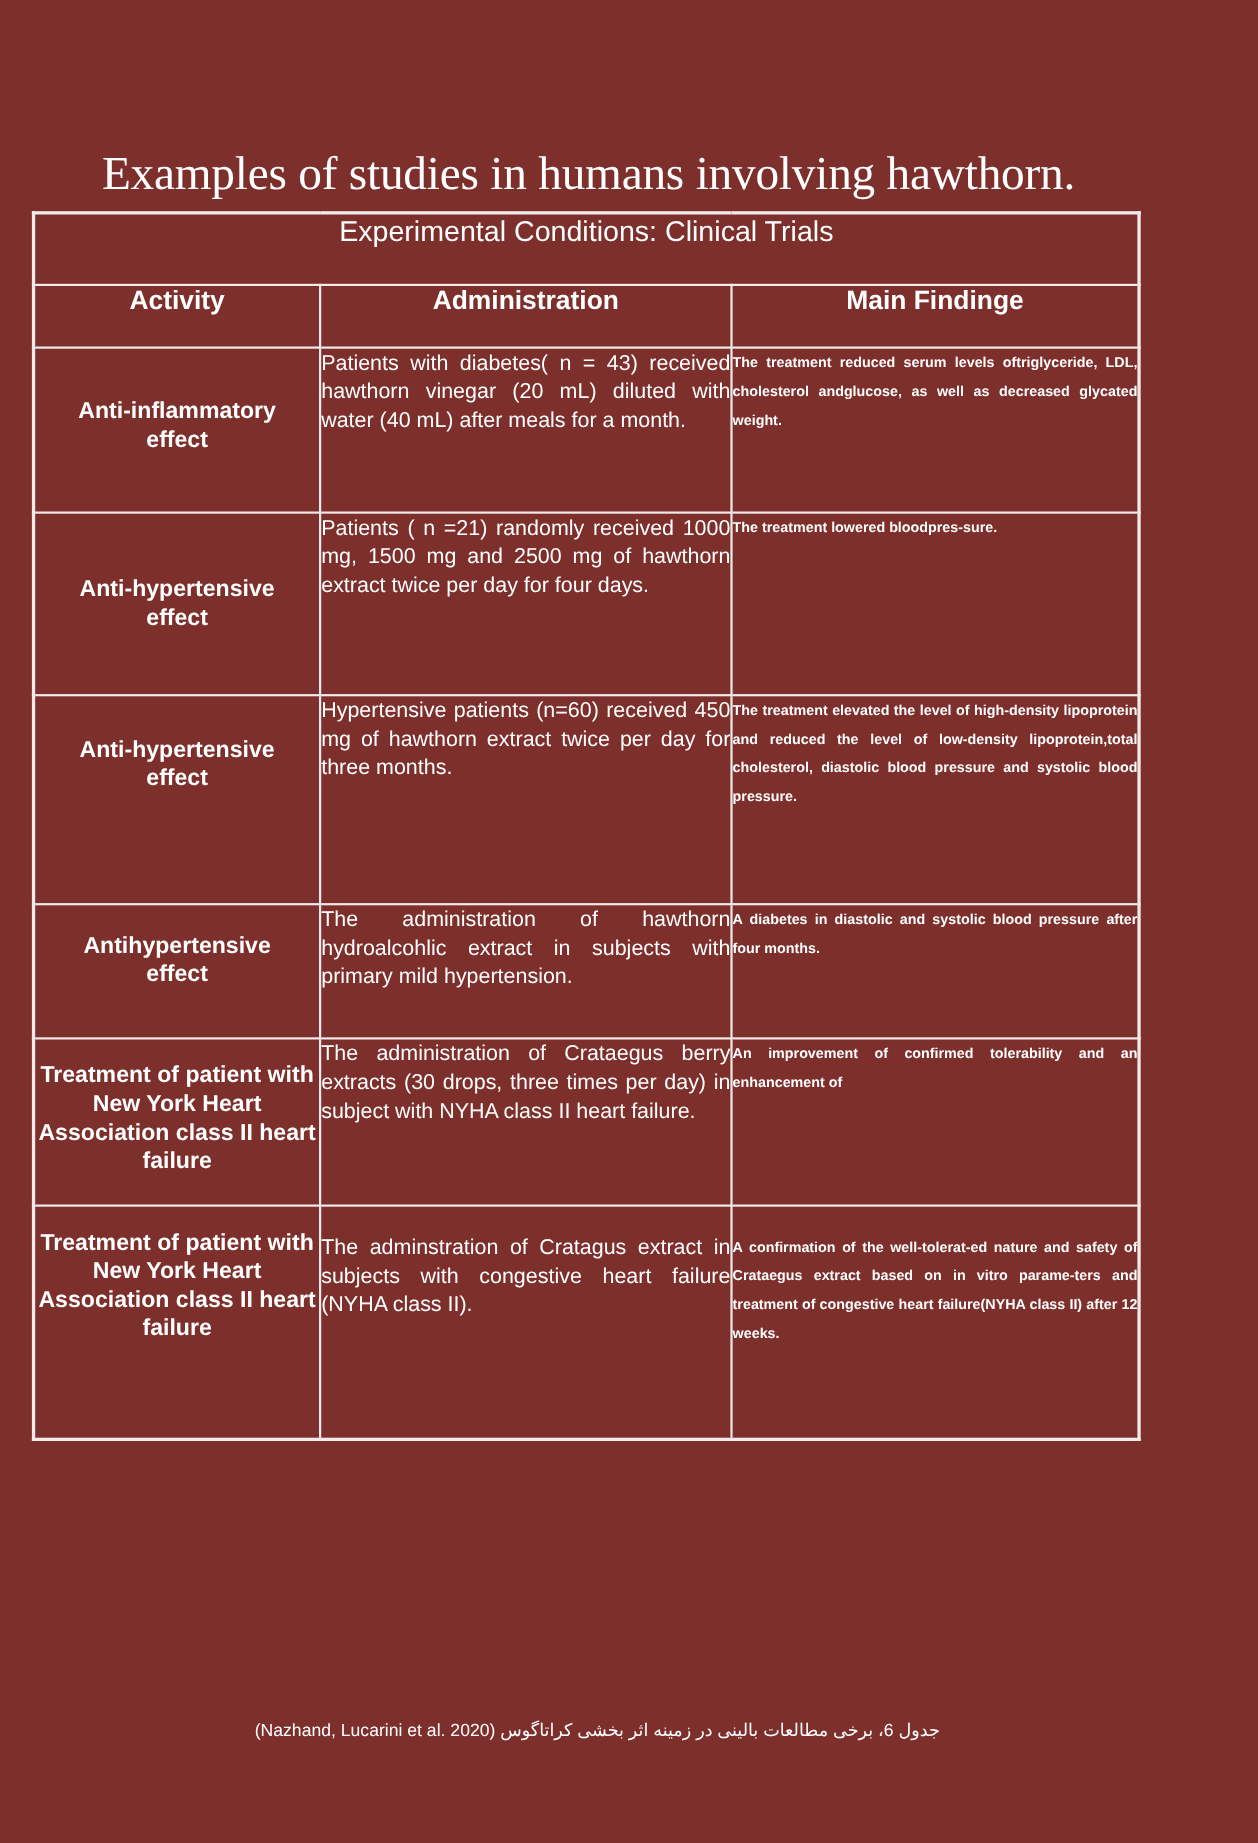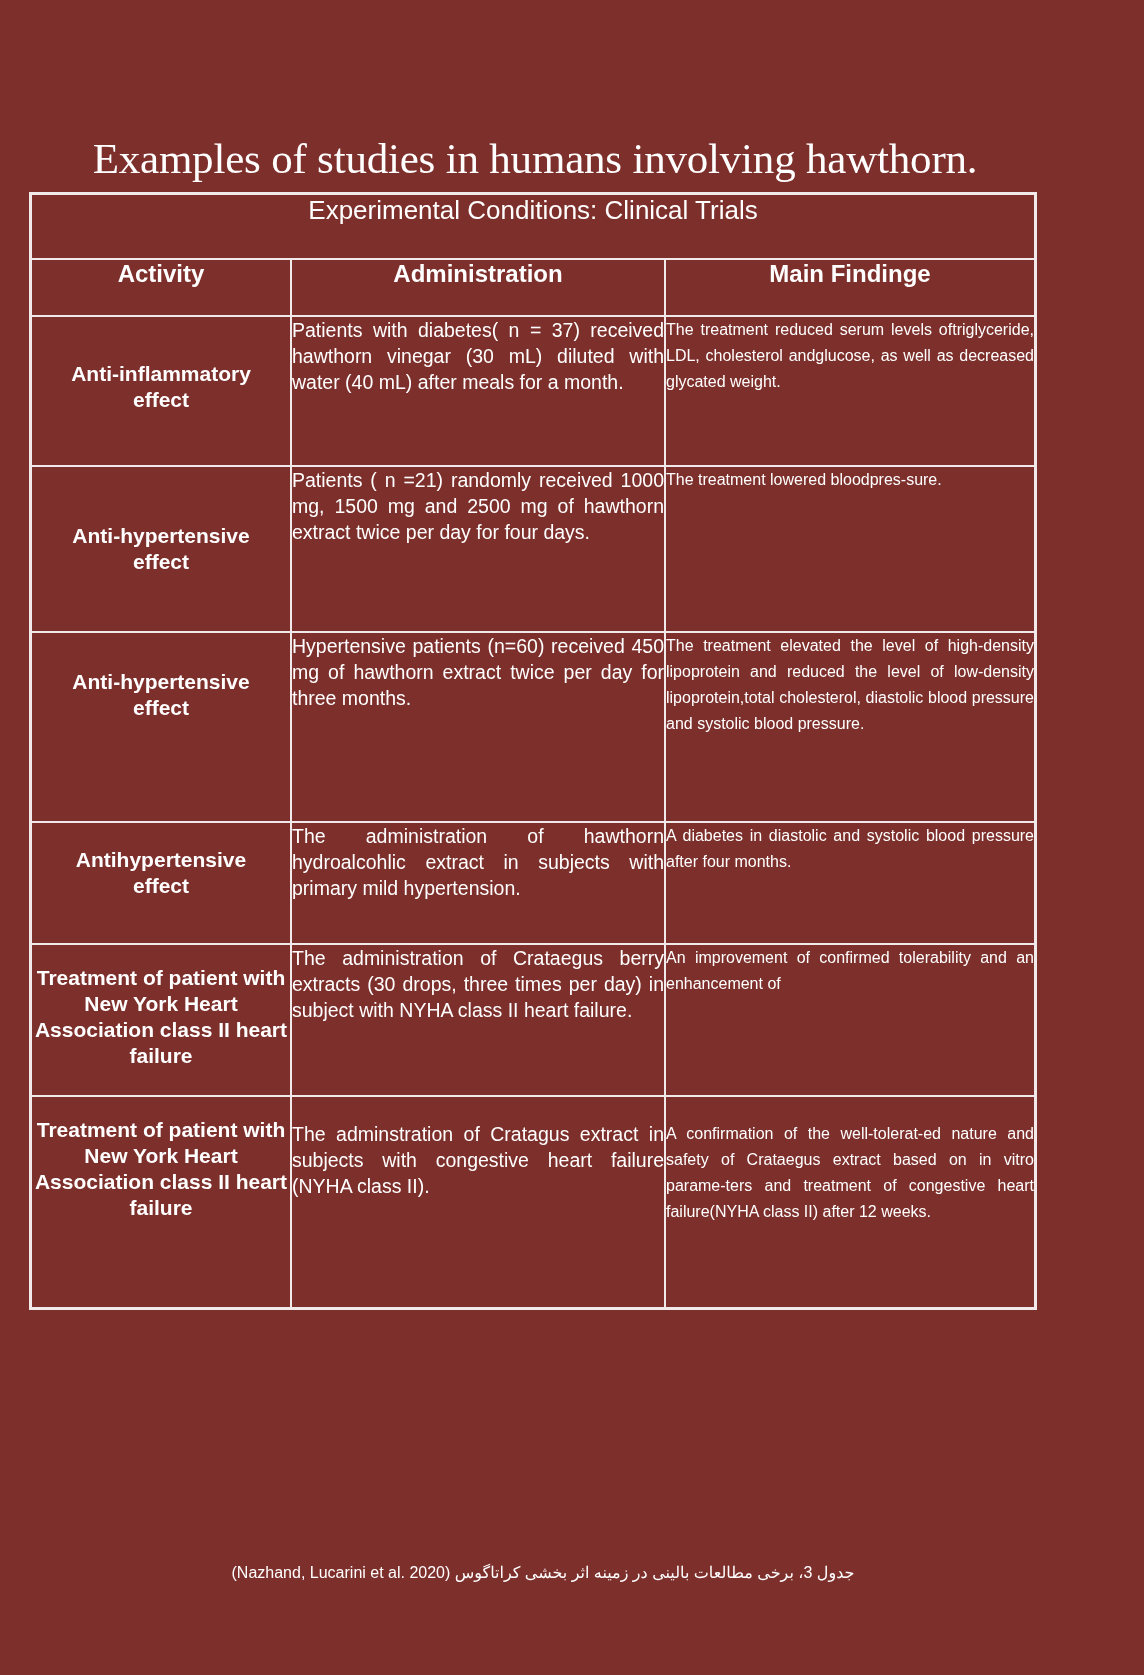--- a/index.html
+++ b/index.html
@@ -42,22 +42,23 @@
       padding: 12px 12px 0 12px;
       border-radius: 14px;
     }
     td.activity span { display: inline-block; }
     td.admin {
       width: 372px;
       font-size: 19.5px; line-height: 26px; text-align: justify;
       padding: 12px 22px 10px 26px;
     }
     td.finding {
-      font-size: 16px; line-height: 26px; text-align: justify;
+      font-size: 13px; line-height: 26px; text-align: justify;
       padding: 12px 24px 10px 27px;
+      font-weight: bold;
     }
     .r1 td { height: 104px; }
     .r2 td { height: 108px; }
     .r3 td { height: 152px; }
     .r4 td { height: 96px; }
     .r5 td { height: 130px; }
     .r6 td { height: 186px; }
     .r1 td.activity { padding-top: 44px; }
     .r2 td.activity { padding-top: 56px; }
     .r3 td.activity { padding-top: 36px; }
@@ -83,21 +84,21 @@
     </tr>
     <tr>
       <th class="col-head">Activity</th>
       <th class="col-head">Administration</th>
       <th class="col-head">Main Findinge</th>
     </tr>
   </thead>
   <tbody>
     <tr class="r1">
       <td class="activity"><span style="width:200px">Anti-inflammatory effect</span></td>
-      <td class="admin">Patients with diabetes( n = 37) received hawthorn vinegar (30 mL) diluted with water (40 mL) after meals for a month.</td>
+      <td class="admin">Patients with diabetes( n = 43) received hawthorn vinegar (20 mL) diluted with water (40 mL) after meals for a month.</td>
       <td class="finding">The treatment reduced serum levels oftriglyceride, LDL, cholesterol andglucose, as well as decreased glycated weight.</td>
     </tr>
     <tr class="r2">
       <td class="activity"><span style="width:200px">Anti-hypertensive effect</span></td>
       <td class="admin">Patients ( n =21) randomly received 1000 mg, 1500 mg and 2500 mg of hawthorn extract twice per day for four days.</td>
       <td class="finding">The treatment lowered bloodpres-sure.</td>
     </tr>
     <tr class="r3">
       <td class="activity"><span style="width:200px">Anti-hypertensive effect</span></td>
       <td class="admin">Hypertensive patients (n=60) received 450 mg of hawthorn extract twice per day for three months.</td>
@@ -116,14 +117,14 @@
     <tr class="r6">
       <td class="activity"><span>Treatment of patient with New York Heart Association class II heart failure</span></td>
       <td class="admin">The adminstration of Cratagus extract in subjects with congestive heart failure (NYHA class II).</td>
       <td class="finding">A confirmation of the well-tolerat-ed nature and safety of Crataegus extract based on in vitro parame-ters and treatment of congestive heart failure(NYHA class II) after 12 weeks.</td>
     </tr>
   </tbody>
 </table>
 
 <div class="footer">
   <span>(Nazhand, Lucarini et al. 2020)</span>
-  <span dir="rtl">جدول 3، برخی مطالعات بالینی در زمینه اثر بخشی کراتاگوس</span>
+  <span dir="rtl">جدول 6، برخی مطالعات بالینی در زمینه اثر بخشی کراتاگوس</span>
 </div>
 
 </body></html>

